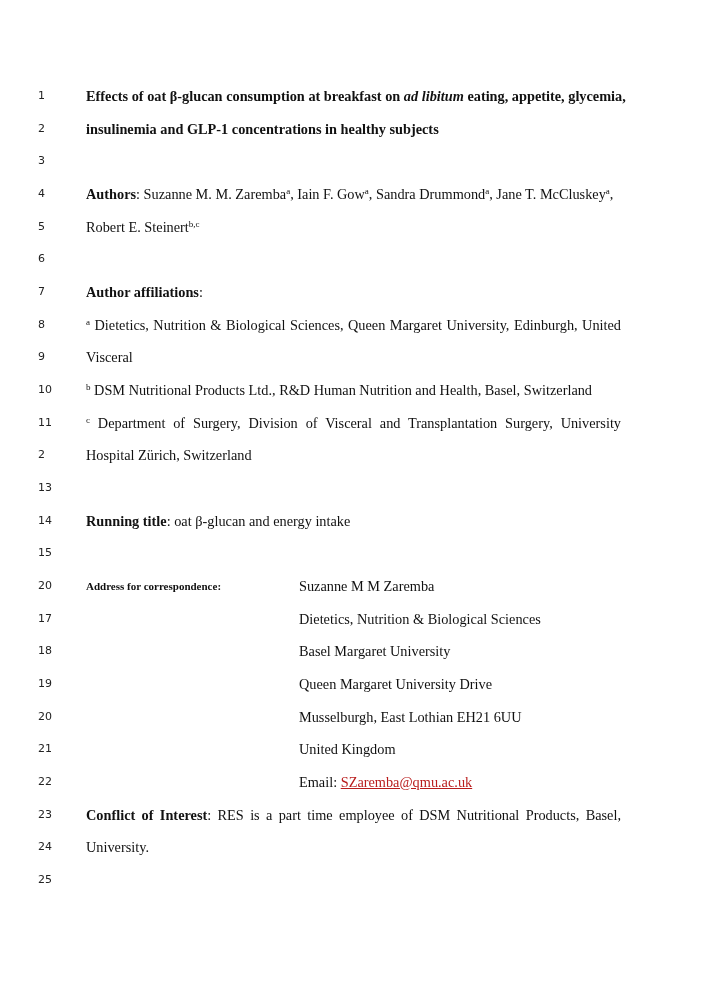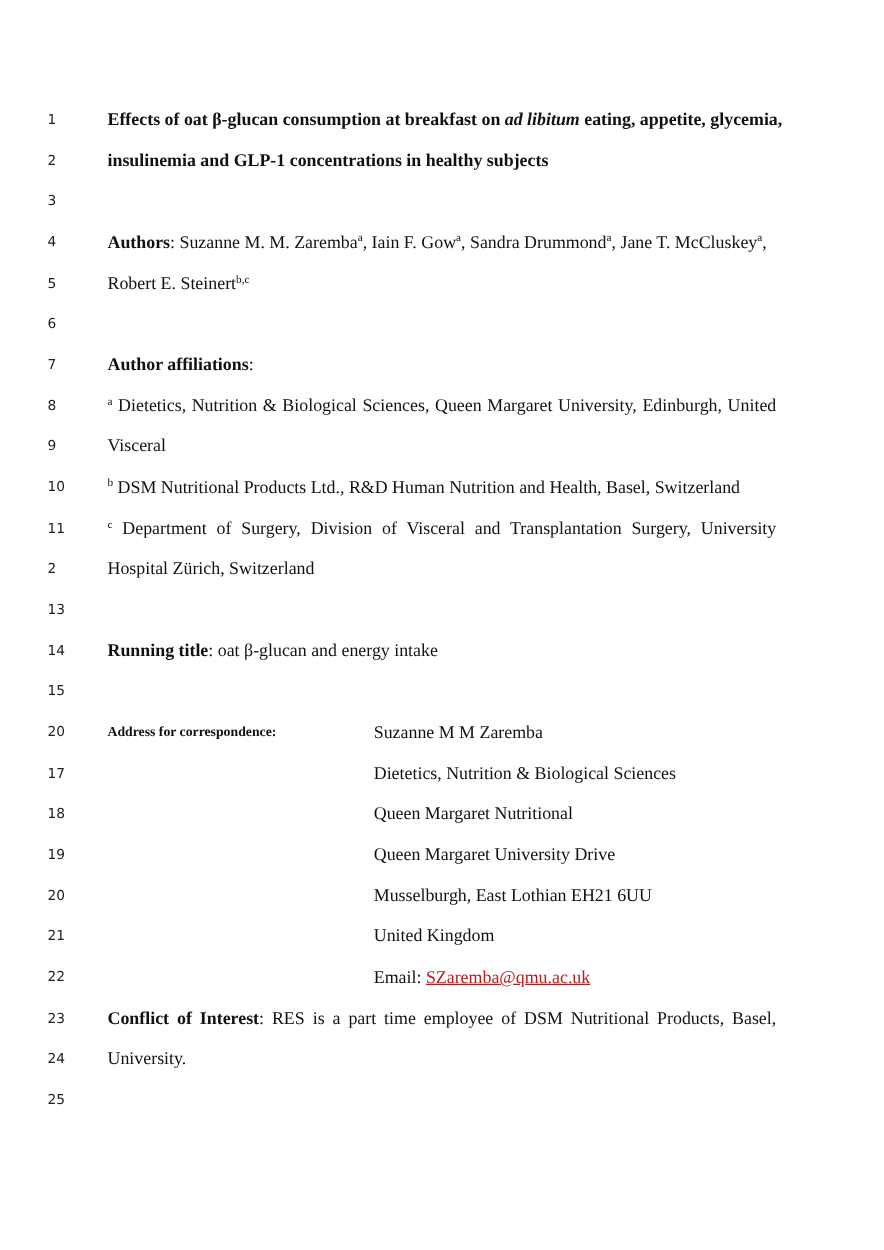--- a/index.html
+++ b/index.html
@@ -58,21 +58,21 @@
   <div class="txt" style="top:346px">Visceral</div>
   <div class="txt" style="top:379px"><sup>b</sup><span> DSM Nutritional Products Ltd., R&amp;D Human Nutrition and Health, Basel, Switzerland</span></div>
   <div class="txt just" style="top:412px"><sup>c</sup><span> Department of Surgery, Division of Visceral and Transplantation Surgery, University</span></div>
   <div class="txt" style="top:444px">Hospital Zürich, Switzerland</div>
 
   <div class="txt" style="top:510px"><b>Running title</b><span>: oat β-glucan and energy intake</span></div>
 
   <div class="label-col" style="top:575px">Address for correspondence:</div>
   <div class="txt indent" style="top:575px">Suzanne M M Zaremba</div>
   <div class="txt indent" style="top:608px">Dietetics, Nutrition &amp; Biological Sciences</div>
-  <div class="txt indent" style="top:640px">Queen Margaret Nutritional</div>
+  <div class="txt indent" style="top:640px">Basel Margaret University</div>
   <div class="txt indent" style="top:673px">Queen Margaret University Drive</div>
   <div class="txt indent" style="top:706px">Musselburgh, East Lothian EH21 6UU</div>
   <div class="txt indent" style="top:738px">United Kingdom</div>
   <div class="txt indent" style="top:771px"><span>Email: </span><a class="email">SZaremba@qmu.ac.uk</a></div>
 
   <div class="txt just" style="top:804px"><b>Conflict of Interest</b><span>: RES is a part time employee of DSM Nutritional Products, Basel,</span></div>
   <div class="txt" style="top:836px">University.</div>
 
 </div>
 

